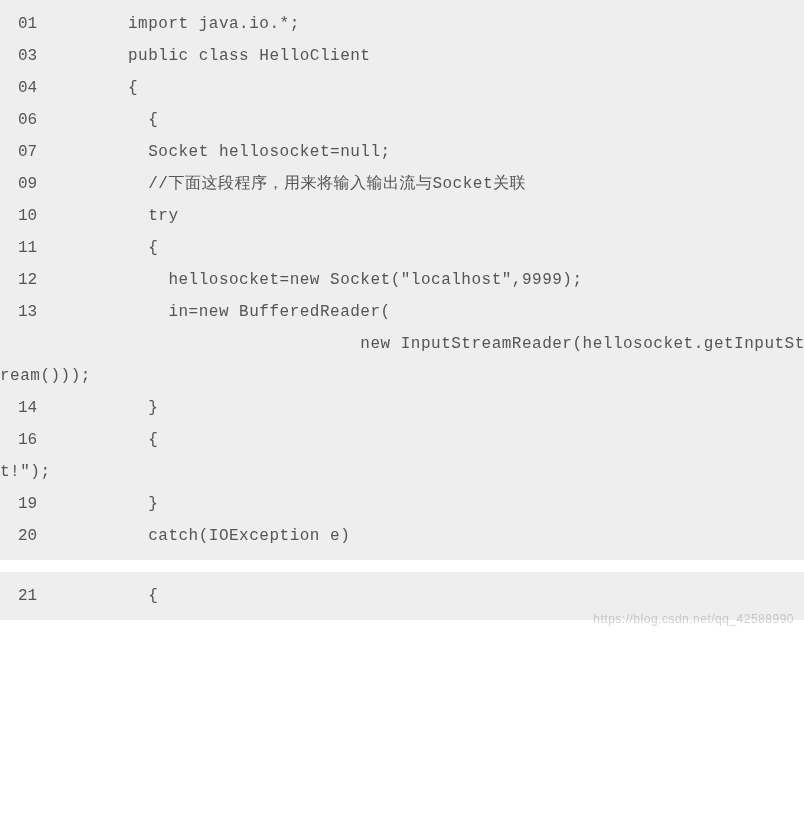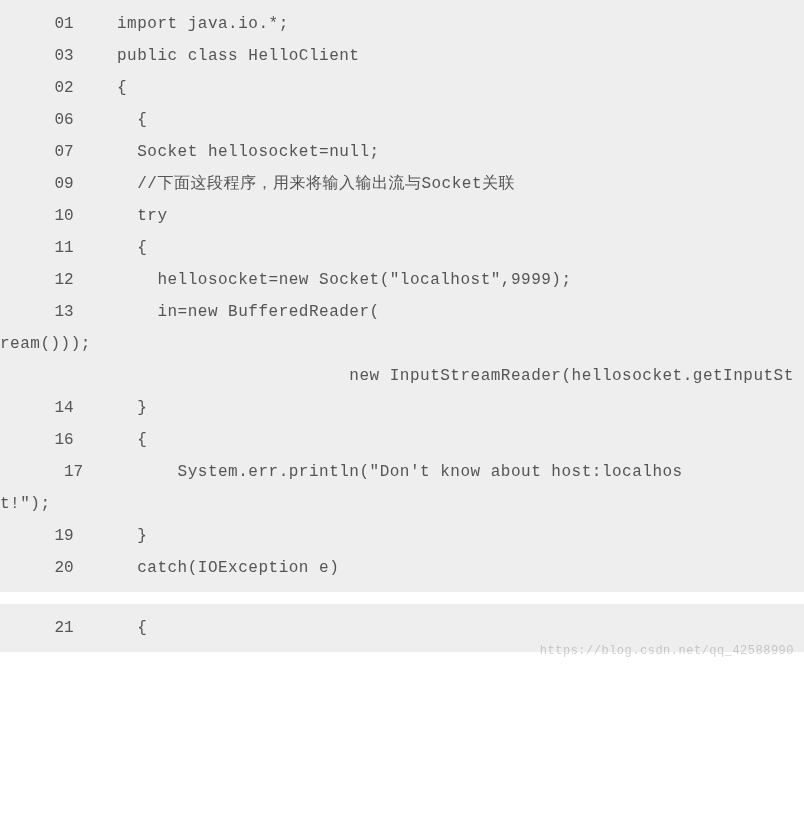--- a/index.html
+++ b/index.html
@@ -16,58 +16,57 @@
     padding: 8px 0;
     margin-bottom: 12px;
     line-height: 2.0;
   }
   .code-line {
     white-space: pre;
     padding-left: 18px;
   }
   .line-no {
     display: inline-block;
-    text-align: center;
+    text-align: left;
     width: 92px;
-    margin-right: 7px;
+    margin-right: 18px;
   }
   .code-text {
     letter-spacing: 0.5px;
   }
   .watermark {
     position: absolute;
     right: 10px;
     bottom: 6px;
     font-size: 12px;
     color: rgba(120,120,120,0.35);
-    font-family: Liberation Mono, monospace;
+    font-family: Liberation Sans, sans-serif;
     letter-spacing: 0.5px;
     margin-top: 44px;
   }
 </style>
 </head>
 <body>
 
 <div id="container">
     <div class="code-block">
       <div class="code-line"><span class="line-no">01</span><span class="code-text">import java.io.*;</span></div>
       <div class="code-line"><span class="line-no">03</span><span class="code-text">public class HelloClient</span></div>
-      <div class="code-line"><span class="line-no">02</span><span class="code-text">{</span></div>
+      <div class="code-line"><span class="line-no">04</span><span class="code-text">{</span></div>
       <div class="code-line"><span class="line-no">06</span><span class="code-text">  {</span></div>
       <div class="code-line"><span class="line-no">07</span><span class="code-text">  Socket hellosocket=null;</span></div>
       <div class="code-line"><span class="line-no">09</span><span class="code-text">  //下面这段程序，用来将输入输出流与Socket关联</span></div>
       <div class="code-line"><span class="line-no">10</span><span class="code-text">  try</span></div>
       <div class="code-line"><span class="line-no">11</span><span class="code-text">  {</span></div>
       <div class="code-line"><span class="line-no">12</span><span class="code-text">    hellosocket=new Socket(″localhost″,9999);</span></div>
       <div class="code-line"><span class="line-no">13</span><span class="code-text">    in=new BufferedReader(</span></div>
+      <div class="code-line"><span class="line-no"></span><span class="code-text">                       new InputStreamReader(hellosocket.getInputSt</span></div>
       <div class="code-line" style="padding-left: 0px;"><span class="code-text">ream()));</span></div>
-      <div class="code-line"><span class="line-no"></span><span class="code-text">                       new InputStreamReader(hellosocket.getInputSt</span></div>
       <div class="code-line"><span class="line-no">14</span><span class="code-text">  }</span></div>
       <div class="code-line"><span class="line-no">16</span><span class="code-text">  {</span></div>
-      <div class="code-line"><span class="line-no">  17</span><span class="code-text">      System.err.println(″Don't know about host:localhos</span></div>
       <div class="code-line" style="padding-left: 0px;"><span class="code-text">t!″);</span></div>
       <div class="code-line"><span class="line-no">19</span><span class="code-text">  }</span></div>
       <div class="code-line"><span class="line-no">20</span><span class="code-text">  catch(IOException e)</span></div>
     </div>
     <div class="code-block">
       <div class="code-line"><span class="line-no">21</span><span class="code-text">  {</span></div>
     </div>
   </div>
 <div class="watermark">https://blog.csdn.net/qq_42588990</div>
 

